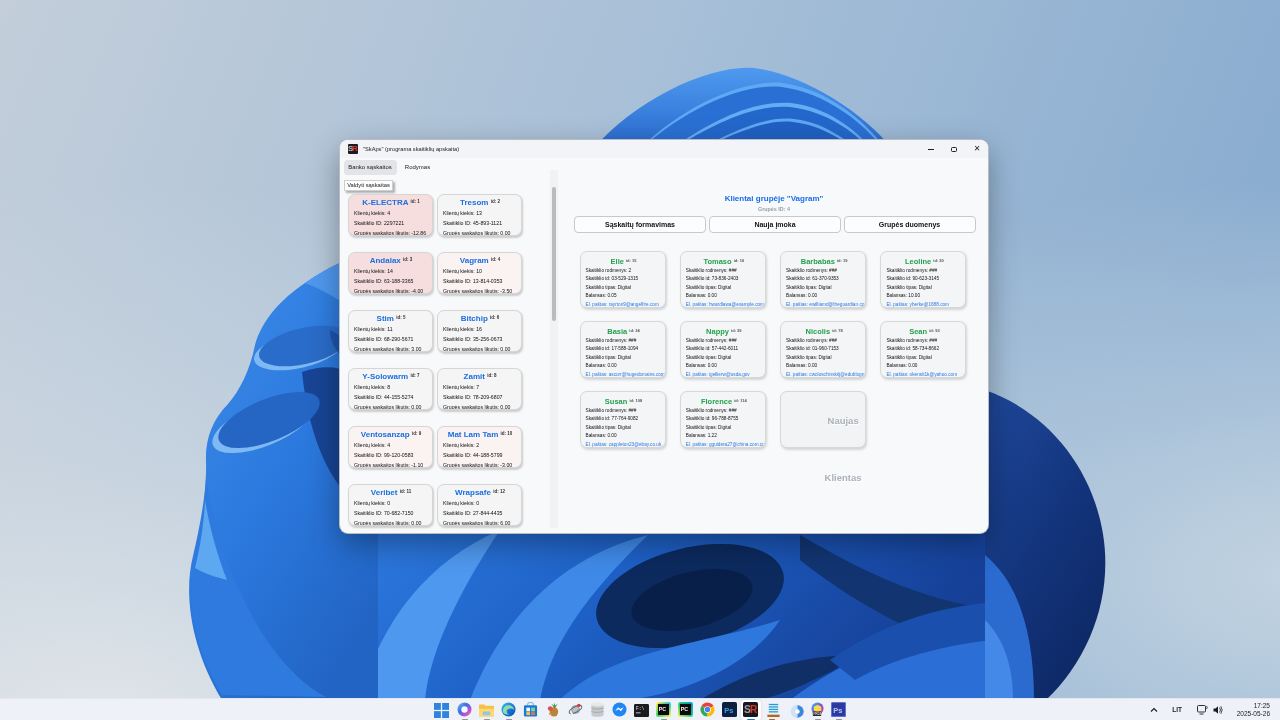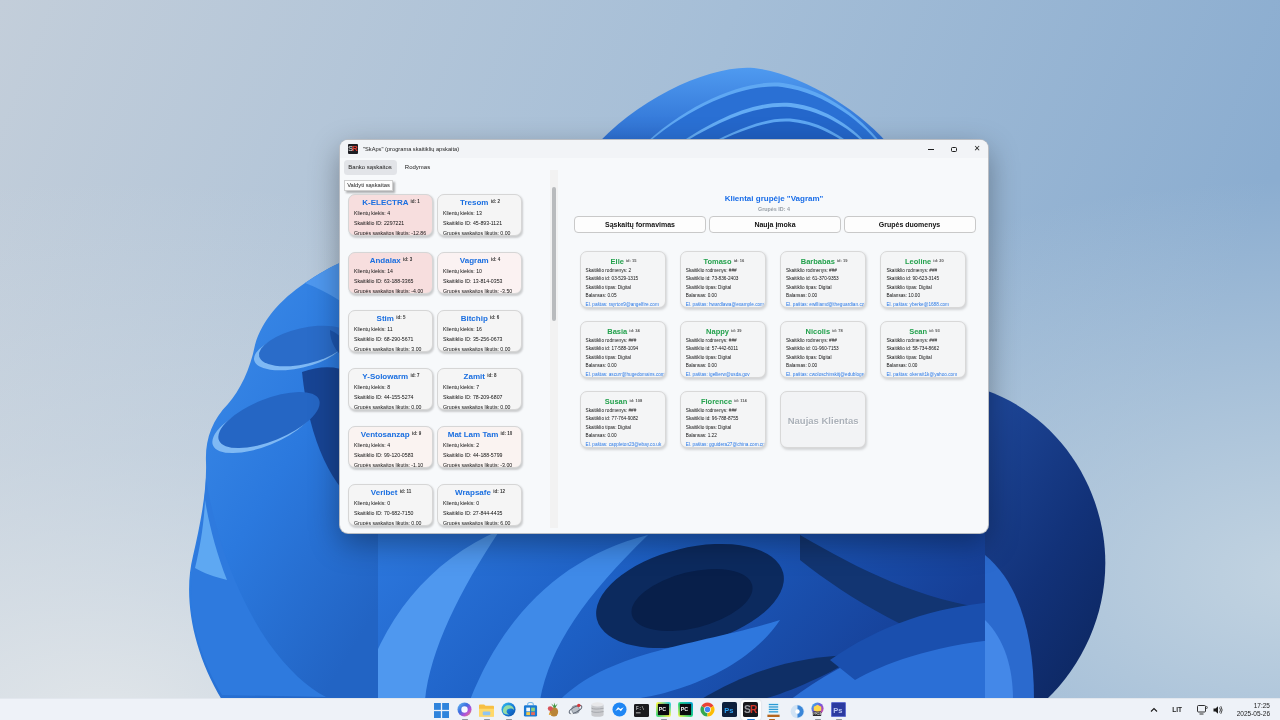--- a/index.html
+++ b/index.html
@@ -314,21 +314,21 @@
     <div class="m">El. paštas: cappleton23@ebay.co.uk</div>
         </div>
         <div class="ccard" style="left:339.8px;top:250.5px;">
     <div class="t">Florence <span class="sid">id: 114</span></div>
     <div class="l">Skaitiklio rodmenys: ###</div>
     <div class="l">Skaitiklio id: 96-788-8755</div>
     <div class="l">Skaitiklio tipas: Digital</div>
     <div class="l">Balansas: 1.22</div>
     <div class="m">El. paštas: gguidera27@china.com.cn</div>
         </div>
-        <div id="newcard" style="left:440.1px;top:250.5px;">Naujas Klientas</div>
+        <div id="newcard" style="left:440.1px;top:250.5px;padding-left:40px;">Naujas Klientas</div>
       </div>
 </div>
 
 <div id="taskbar">
   <div id="icons">
 
     <svg class="ticon" style="left:434px;top:4px" width="14" height="14" viewBox="0 0 14 14">
           <rect x="0" y="0" width="6.4" height="6.4" fill="#2f84dc"></rect>
           <rect x="7.6" y="0" width="6.4" height="6.4" fill="#2f84dc"></rect>
           <rect x="0" y="7.6" width="6.4" height="6.4" fill="#2f84dc"></rect>

